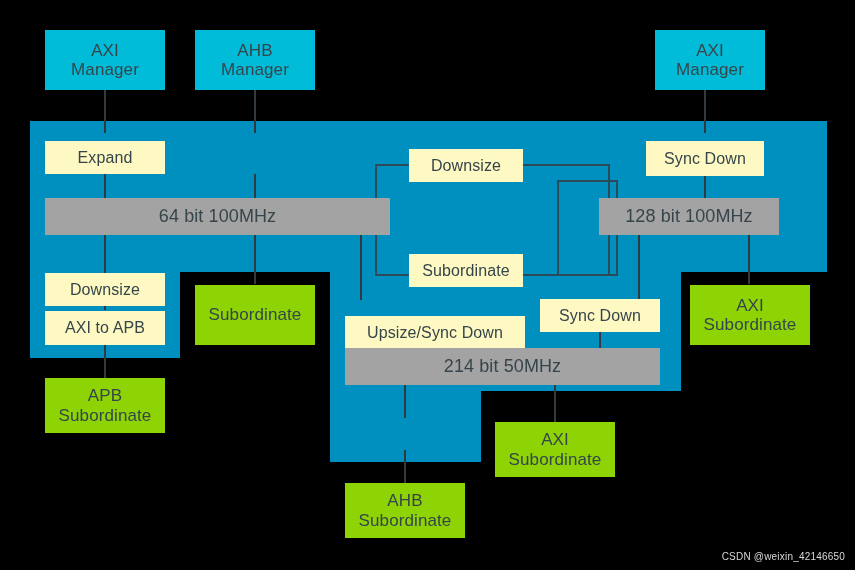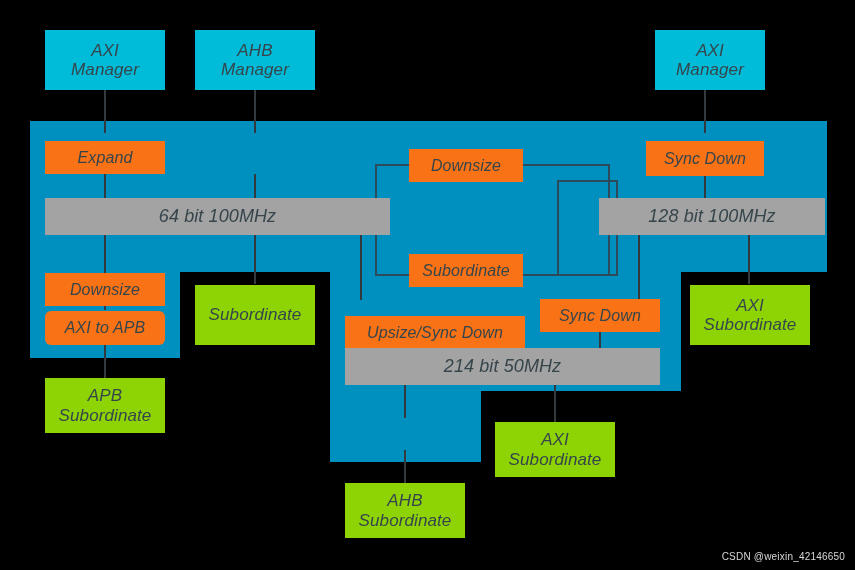--- a/index.html
+++ b/index.html
@@ -31,28 +31,27 @@
   
   .node {
     position: absolute;
     display: flex;
     align-items: center;
     justify-content: center;
     text-align: center;
     color: #36454b;
     line-height: 1.12;
     letter-spacing: .1px;
-    font-style: italic;
   }
   .node.manager {
     background: #00bcd9;
     font-size: 17px;
   }
   .node.orange {
-    background: #f97316;
+    background: #fef9c3;
     font-size: 16px;
     text-align: right;
   }
   .node.green {
     background: #8ed404;
     font-size: 17px;
   }
   .node.bus {
     background: #a3a3a3;
     font-size: 18px;
@@ -147,32 +146,32 @@
 
   <div class="node orange" style="left:45px; top:141px; width:120px; height:33px;">Expand</div>
 
 
   <div class="node orange" style="left:409px; top:149px; width:114px; height:33px;">Downsize</div>
 
   <div class="node orange" style="left:646px; top:141px; width:118px; height:35px;">Sync Down</div>
 
   <div class="node orange" style="left:45px; top:273px; width:120px; height:33px;">Downsize</div>
 
-  <div class="node orange" style="left:45px; top:311px; width:120px; height:34px;border-radius:6px;">AXI to APB</div>
+  <div class="node orange" style="left:45px; top:311px; width:120px; height:34px;">AXI to APB</div>
 
   <div class="node orange" style="left:409px; top:254px; width:114px; height:33px;">Subordinate</div>
 
   <div class="node orange" style="left:345px; top:316px; width:180px; height:33px;">Upsize/Sync Down</div>
 
   <div class="node orange" style="left:540px; top:299px; width:120px; height:33px;">Sync Down</div>
 
 
   <div class="node bus" style="left:45px; top:198px; width:345px; height:37px;">64 bit 100MHz</div>
 
-  <div class="node bus" style="left:599px; top:198px; width:226px; height:37px;">128 bit 100MHz</div>
+  <div class="node bus" style="left:599px; top:198px; width:180px; height:37px;">128 bit 100MHz</div>
 
   <div class="node bus" style="left:345px; top:348px; width:315px; height:37px;">214 bit 50MHz</div>
 
   <div class="node green" style="left:195px; top:285px; width:120px; height:60px;">
     <div>
       <div>Subordinate</div>
     </div>
   </div>
 
   <div class="node green" style="left:45px; top:378px; width:120px; height:55px;">

